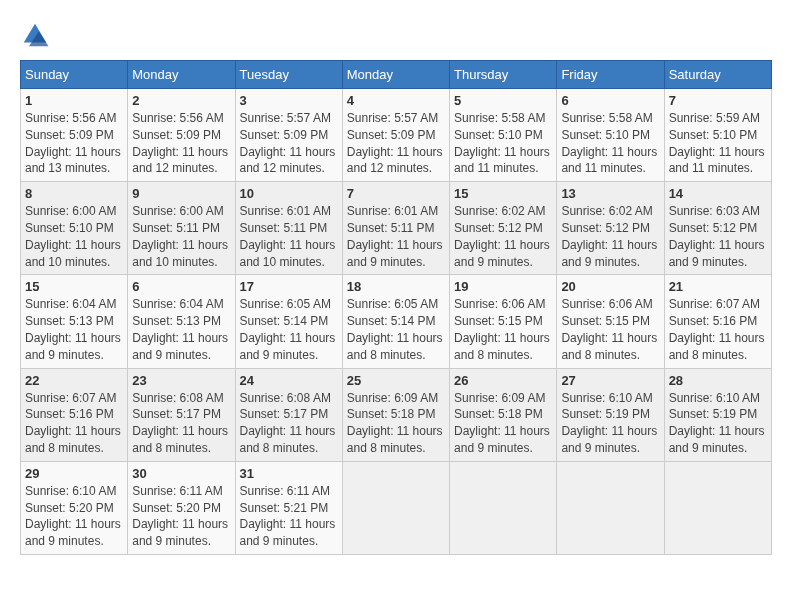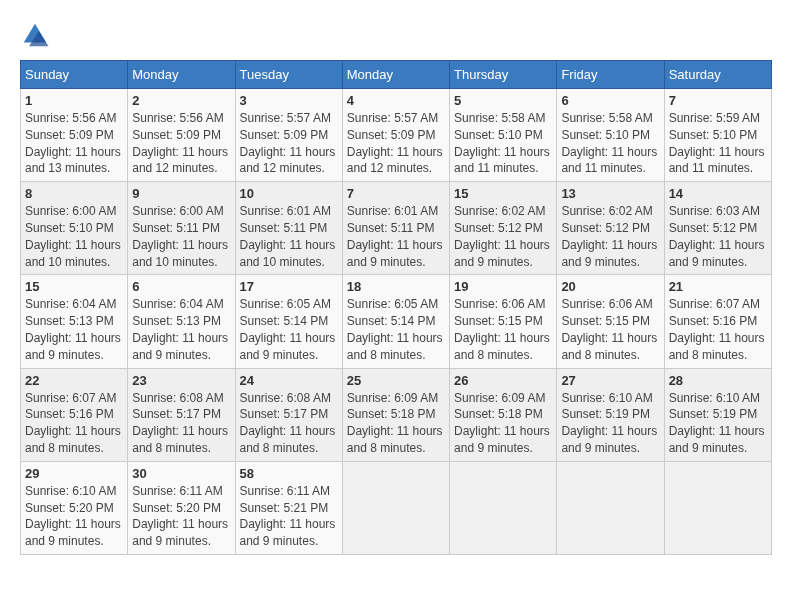--- a/index.html
+++ b/index.html
@@ -244,21 +244,21 @@
       <tr>
         <td>
         <span class="day-num">29</span>
         <span class="day-detail">Sunrise: 6:10 AM<br>Sunset: 5:20 PM<br>Daylight: 11 hours and 9 minutes.</span>
       </td>
         <td>
         <span class="day-num">30</span>
         <span class="day-detail">Sunrise: 6:11 AM<br>Sunset: 5:20 PM<br>Daylight: 11 hours and 9 minutes.</span>
       </td>
         <td>
-        <span class="day-num">58</span>
+        <span class="day-num">31</span>
         <span class="day-detail">Sunrise: 6:11 AM<br>Sunset: 5:21 PM<br>Daylight: 11 hours and 9 minutes.</span>
       </td>
         <td class="empty-cell"></td>
         <td class="empty-cell"></td>
         <td class="empty-cell"></td>
         <td class="empty-cell"></td>
       </tr>
     </tbody>
 </table>
 

